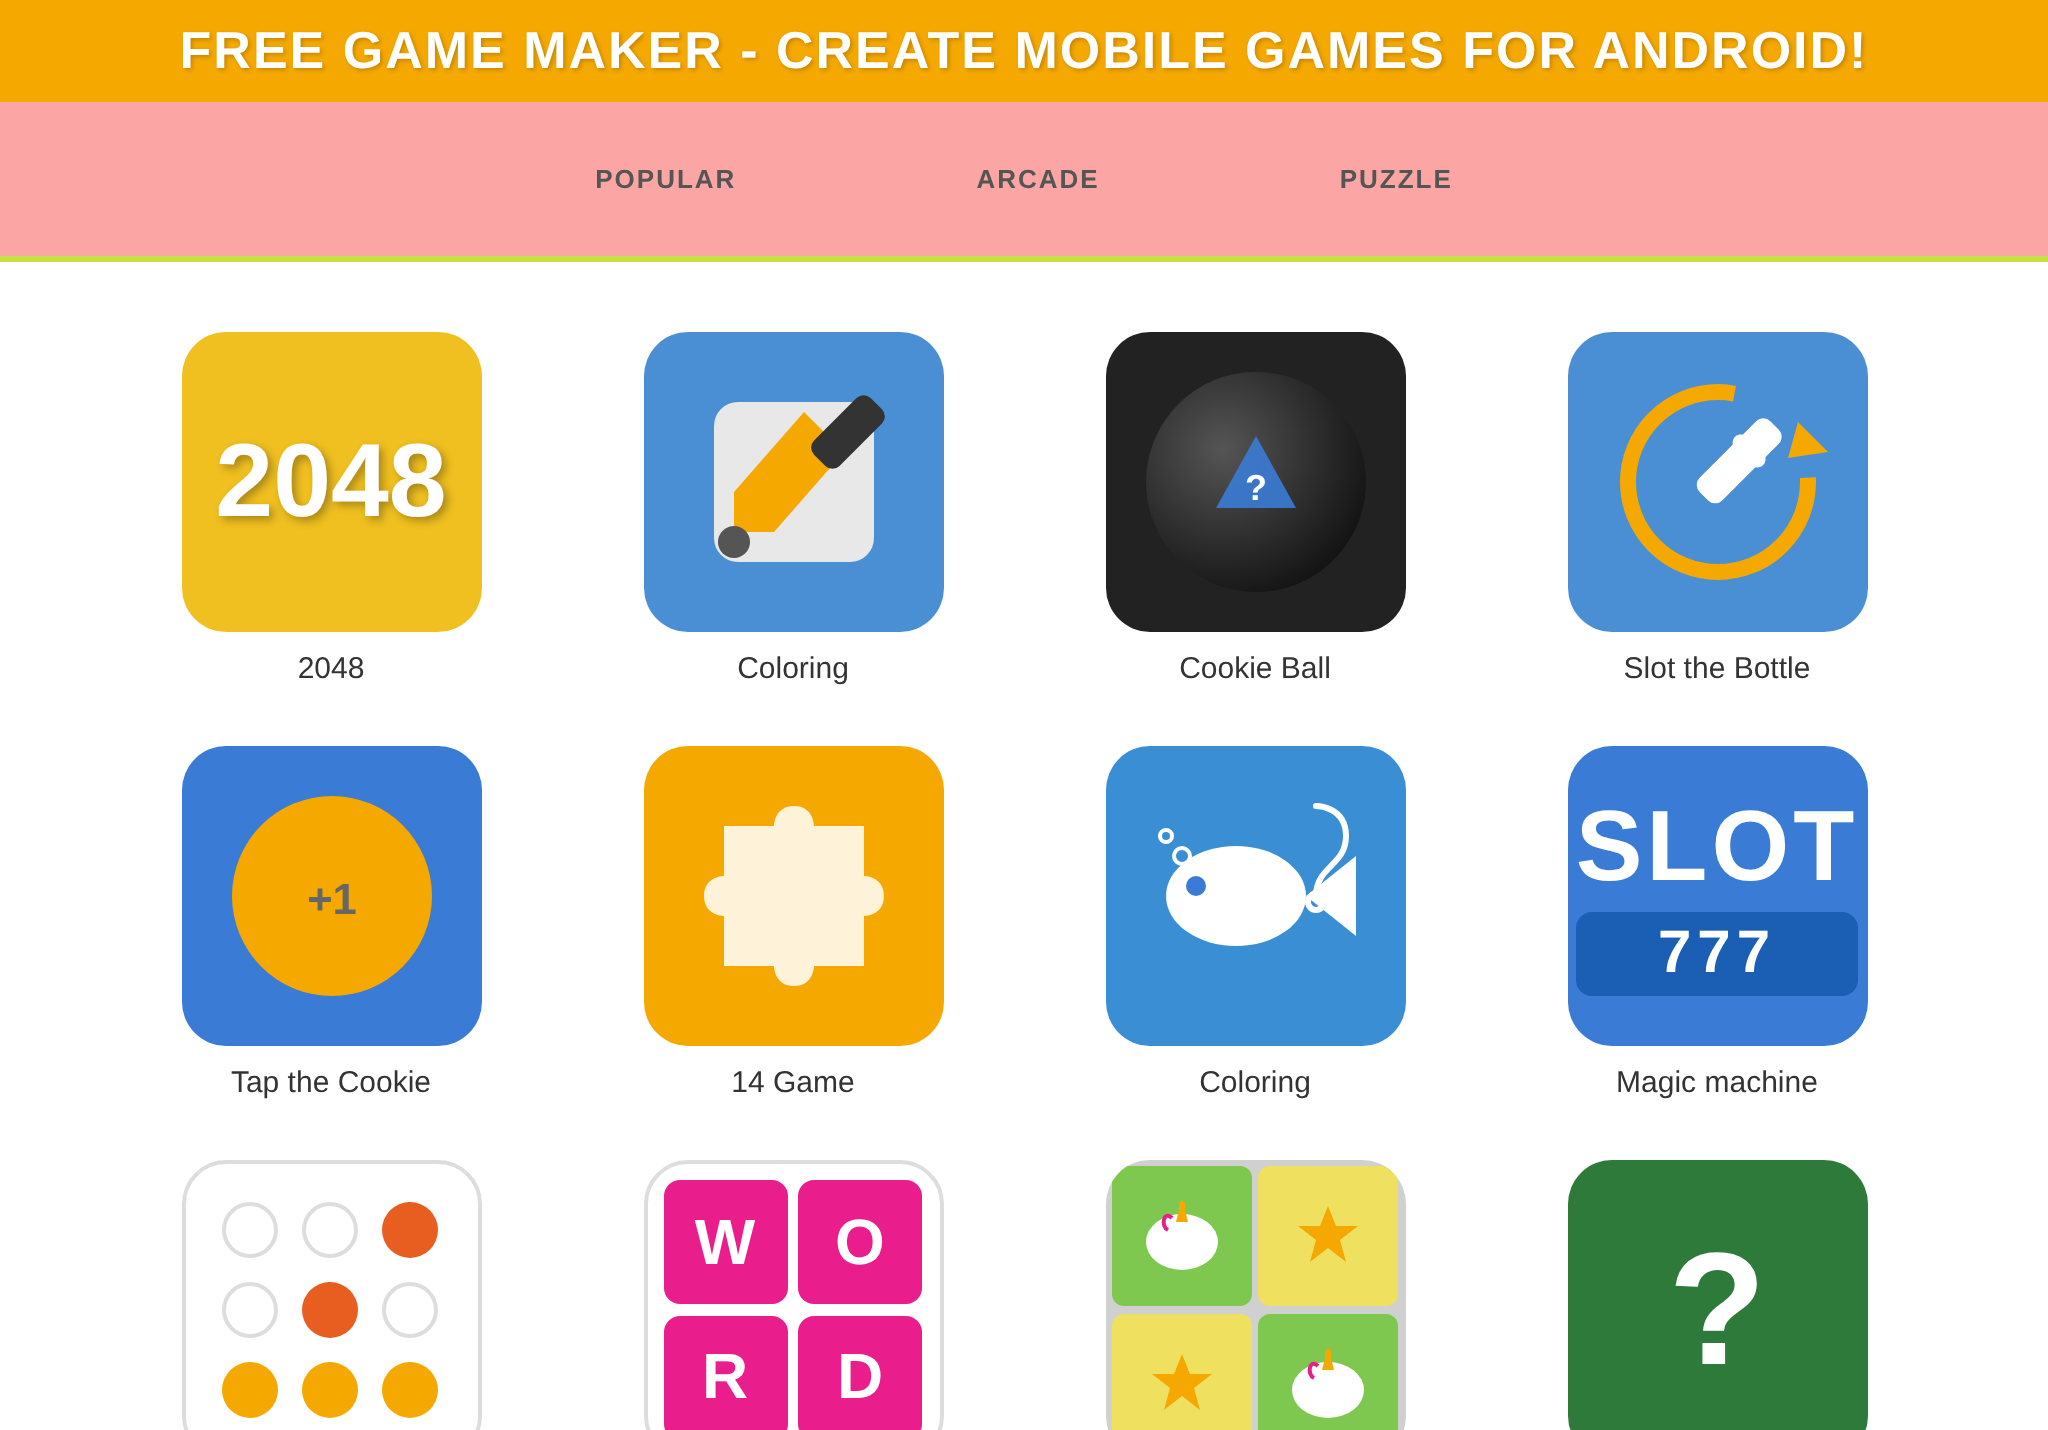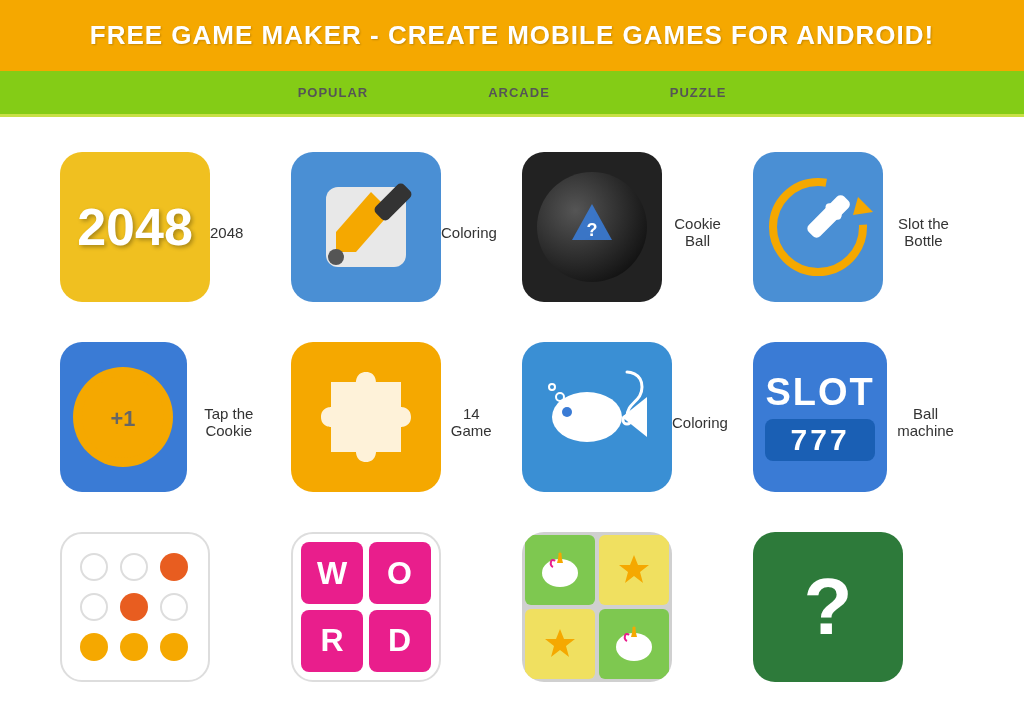--- a/index.html
+++ b/index.html
@@ -1,35 +1,35 @@
 <!DOCTYPE html>
 <html><head>
   <meta charset="utf-8">
   <style>
     * { box-sizing: border-box; margin: 0; padding: 0; }
     body { font-family: Arial, sans-serif; background: #fff; width: 1024px; min-height: 715px; overflow-x: hidden; }
 
     .header-banner {
       background: #f5a800;
       text-align: center;
-      padding: 20px 0;
+      padding: 10px 0;
       font-size: 26px;
       font-weight: 900;
       color: #fff;
       letter-spacing: 1px;
       text-shadow: 1px 1px 2px rgba(0,0,0,0.2);
     }
 
     .nav-tabs {
       display: flex;
       justify-content: center;
       align-items: flex-start;
       border-bottom: 3px solid #c8e046;
-      padding: 0;
-      background: #84cc16;
+      padding: 17px;
+      background: #fca5a5;
     }
 
     .nav-tab {
       padding: 14px 60px;
       font-size: 13px;
       font-weight: 700;
       letter-spacing: 1px;
       color: #555;
       cursor: pointer;
       text-transform: uppercase;
@@ -43,21 +43,21 @@
 
     .games-grid {
       display: grid;
       grid-template-columns: repeat(4, 1fr);
       gap: 30px 20px;
       padding: 35px 60px;
     }
 
     .game-item {
       display: flex;
-      flex-direction: row;
+      flex-direction: column;
       align-items: center;
       cursor: pointer;
     }
 
     .game-icon {
       width: 150px;
       height: 150px;
       border-radius: 22px;
       margin-bottom: 10px;
       display: flex;
@@ -140,21 +140,21 @@
     }
 
     
     .icon-slot {
       background: #3a7bd5;
     }
     .icon-slot .slot-text {
       text-align: center;
     }
     .icon-slot .slot-word {
-      font-size: 38px;
+      font-size: 50px;
       font-weight: 900;
       color: #fff;
       letter-spacing: 2px;
       line-height: 1;
     }
     .icon-slot .slot-nums {
       background: #1a5fb4;
       border-radius: 8px;
       padding: 4px 8px;
       margin-top: 8px;
@@ -288,21 +288,21 @@
     <span class="game-label">Coloring</span>
   </div>
 
   <div class="game-item">
     <div class="game-icon icon-slot">
       <div class="slot-text">
         <div class="slot-word">SLOT</div>
         <div class="slot-nums">777</div>
       </div>
     </div>
-    <span class="game-label">Ball machine</span>
+    <span class="game-label">Magic machine</span>
   </div>
 
   <div class="game-item">
     <div class="game-icon" style="background:#fff; border:2px solid #ddd; display:grid; grid-template-columns:repeat(3,1fr); grid-template-rows:repeat(3,1fr); gap:10px; padding:18px; border-radius:22px;">
       <div style="width:28px;height:28px;border-radius:50%;background:#fff;border:2px solid #ddd;"></div>
       <div style="width:28px;height:28px;border-radius:50%;background:#fff;border:2px solid #ddd;"></div>
       <div style="width:28px;height:28px;border-radius:50%;background:#e85d20;"></div>
       <div style="width:28px;height:28px;border-radius:50%;background:#fff;border:2px solid #ddd;"></div>
       <div style="width:28px;height:28px;border-radius:50%;background:#e85d20;"></div>
       <div style="width:28px;height:28px;border-radius:50%;background:#fff;border:2px solid #ddd;"></div>

